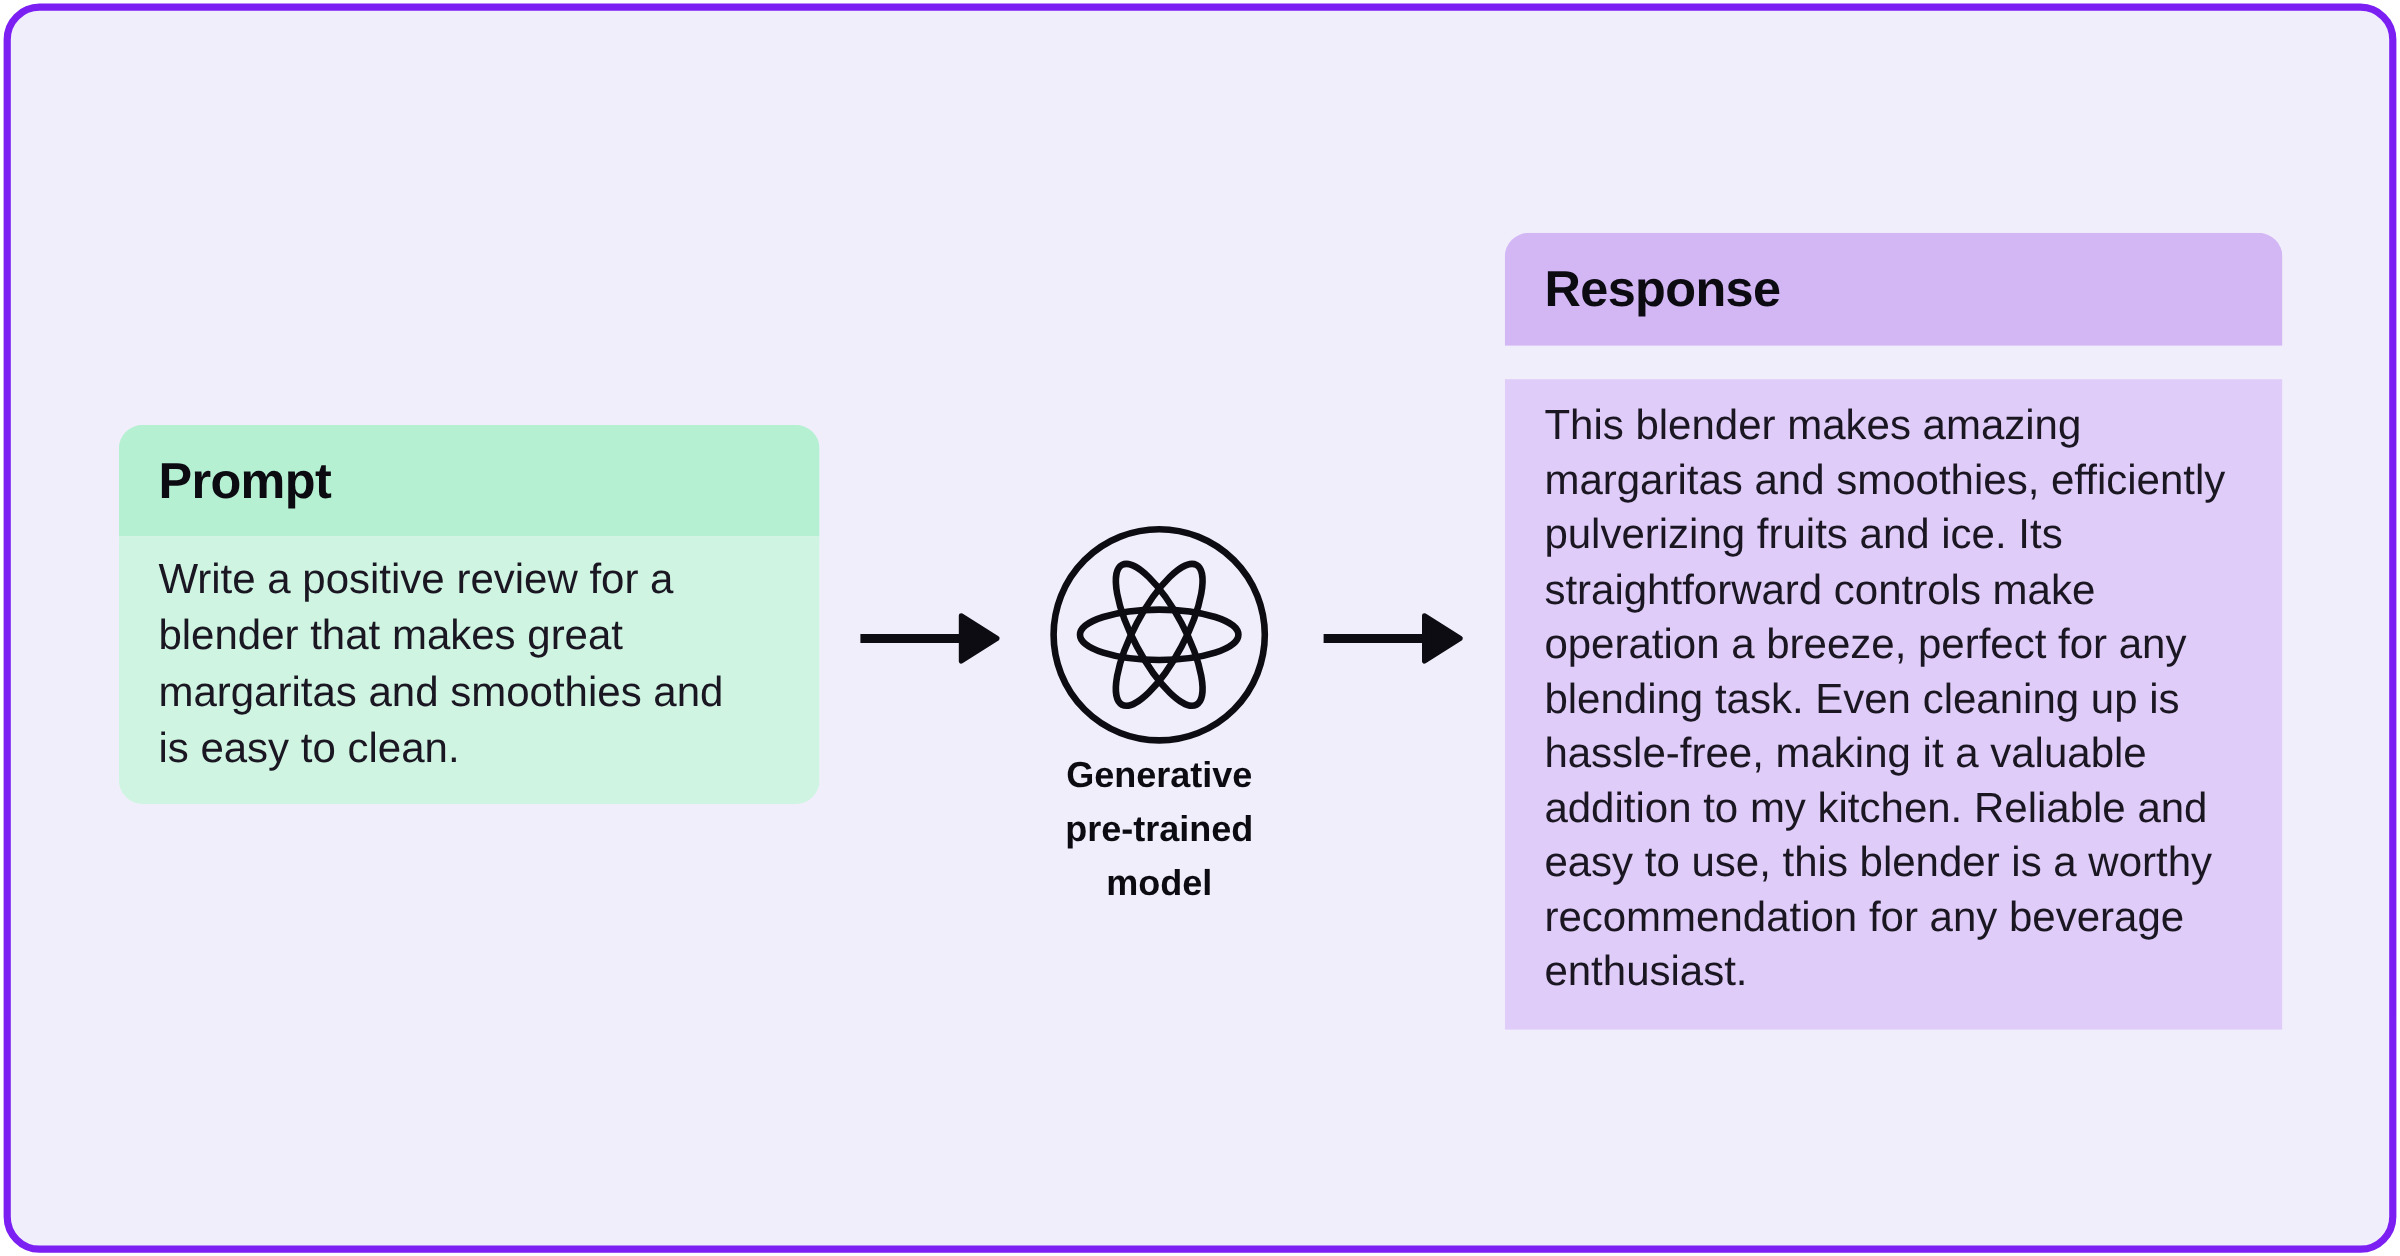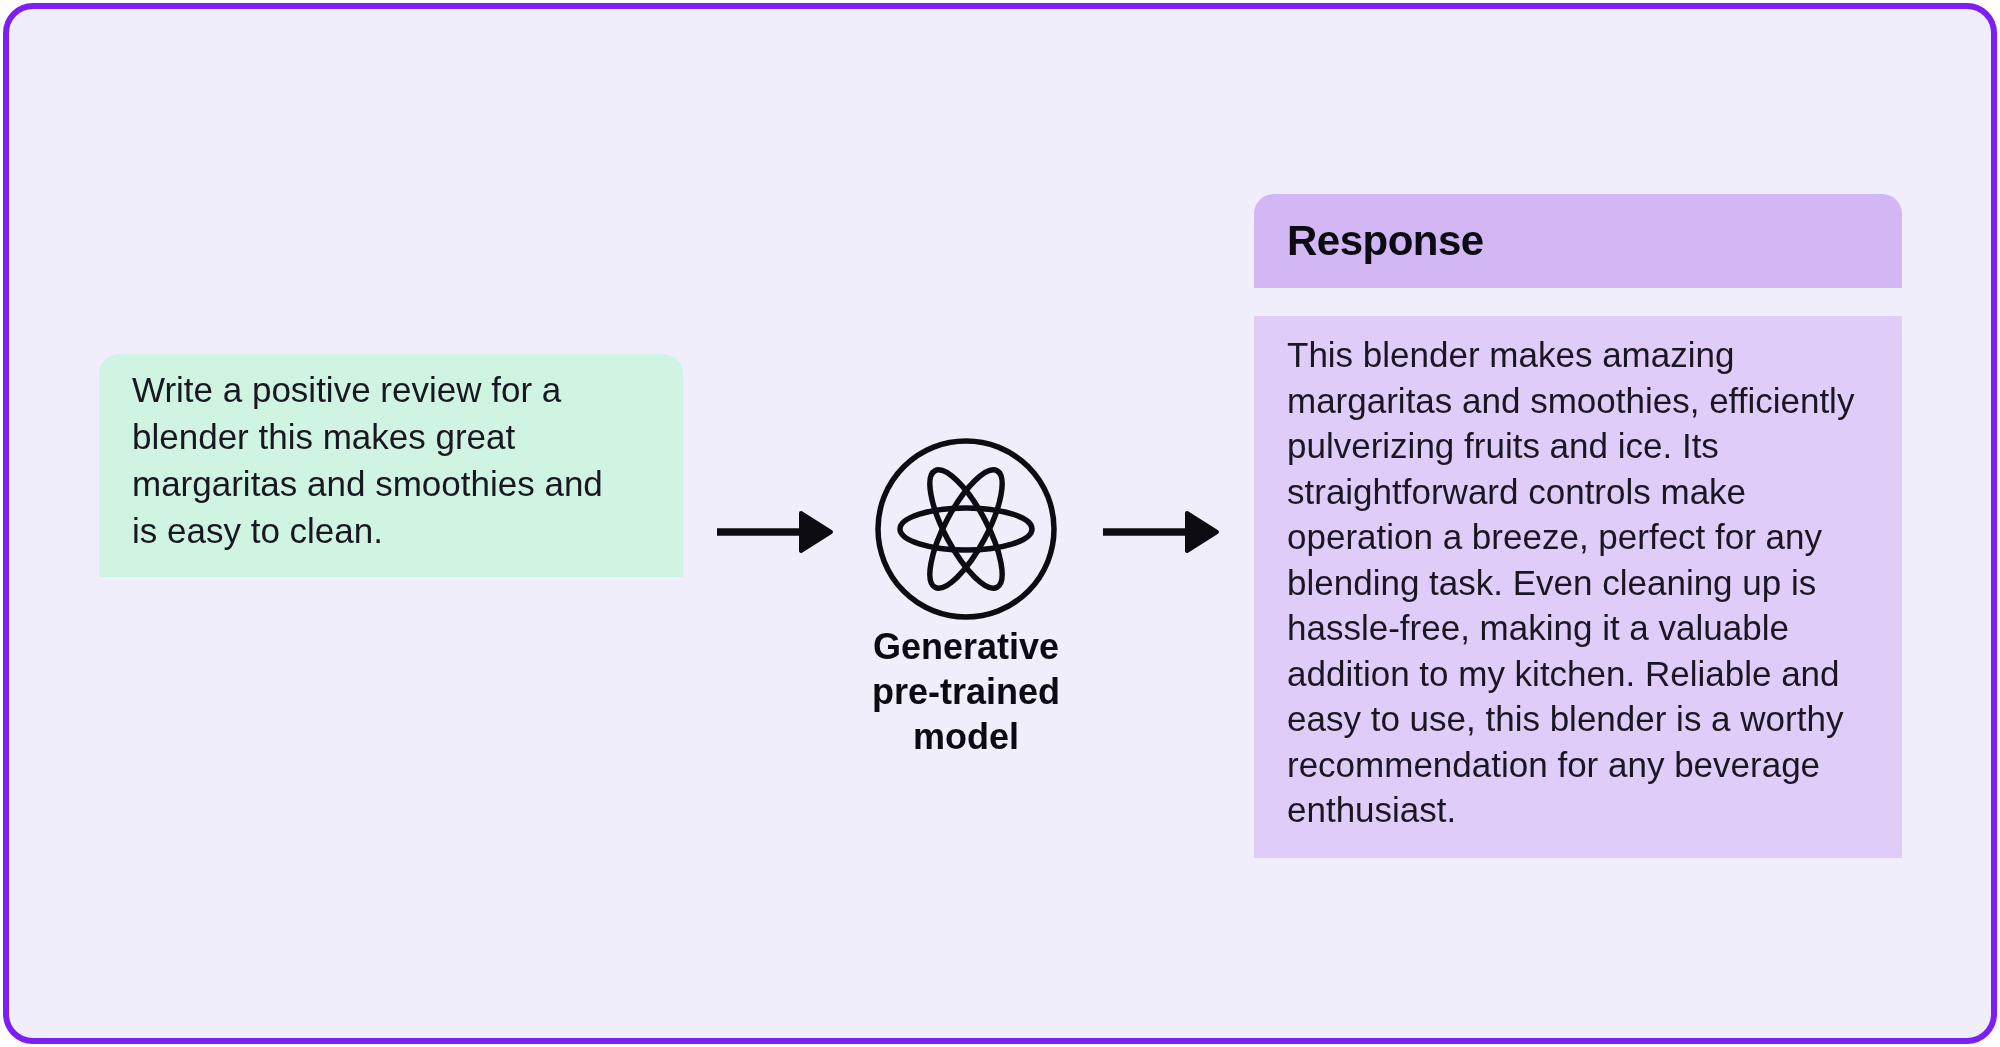--- a/index.html
+++ b/index.html
@@ -59,40 +59,43 @@
     padding: 16px 0 0 33px;
     margin-top: 28px;
   }
   #response-body p { margin: 0; width: 585px; line-height: 45.5px; }
   
   #model-icon { position: absolute; left: 866px; top: 429px; width: 200px; height: 200px; }
   #model-label {
     position: absolute;
     left: 806px; top: 624px; width: 320px;
     text-align: center;
-    font-size: 36px;
+    font-size: 30px;
     font-weight: 700;
     line-height: 45px;
     color: #0d0b12;
     white-space: pre-line;
   }
   
   .flow-arrow { position: absolute; top: 509px; width: 120px; height: 46px; }
   #arrow-1 { left: 714px; }
   #arrow-2 { left: 1100px; }
 </style>
 </head>
 <body>
 
 <div id="page">
   <div id="frame"></div>
 
   <div class="card" id="prompt-card">
+    <div class="card-header" id="prompt-header">
+      <span>Prompt</span>
+    </div>
     <div class="card-body" id="prompt-body">
-      <p>Write a positive review for a blender this makes great margaritas and smoothies and is easy to clean.</p>
+      <p>Write a positive review for a blender that makes great margaritas and smoothies and is easy to clean.</p>
     </div>
   </div>
 
   <svg class="flow-arrow" id="arrow-1" viewBox="0 0 120 46">
     <line x1="3" y1="23" x2="90" y2="23" stroke="#0e0c13" stroke-width="7.5"></line>
     <path d="M 87 4 L 117 23 L 87 42 Z" fill="#0e0c13" stroke="#0e0c13" stroke-width="4" stroke-linejoin="round"></path>
   </svg>
 
   <svg id="model-icon" viewBox="0 0 200 200">
     <circle cx="100" cy="100" r="88" fill="none" stroke="#0e0c13" stroke-width="5.5"></circle>

